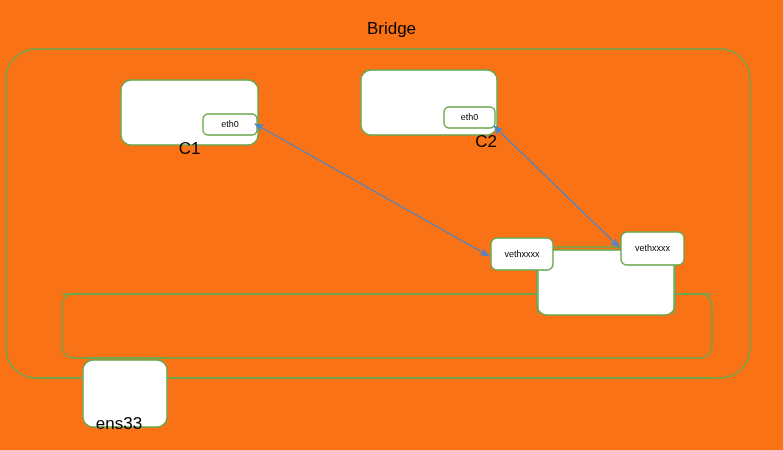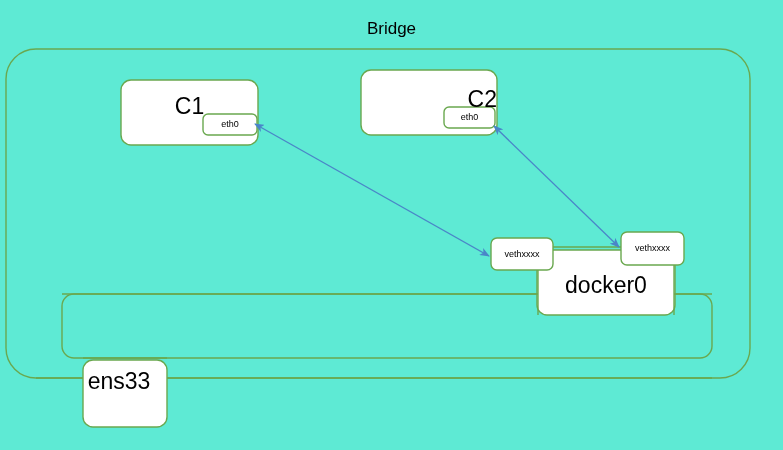--- a/index.html
+++ b/index.html
@@ -4,21 +4,21 @@
 <style>
   html, body {
     margin: 0;
     padding: 0;
     background: #ffffff;
   }
   #canvas {
     position: relative;
     width: 783px;
     height: 450px;
-    background: #5eead4;
+    background: #f97316;
     font-family: "Liberation Sans", sans-serif;
     overflow: hidden;
   }
   #diagram-svg {
     position: absolute;
     left: 0;
     top: 0;
     width: 783px;
     height: 450px;
   }
@@ -27,21 +27,22 @@
     color: #000000;
     white-space: nowrap;
     text-align: center;
     line-height: 1;
     user-select: none;
   }
   .title-label {
     font-size: 17px;
   }
   .big-label {
-    font-size: 23px;
+    font-size: 17px;
+    margin-top: 45px;
   }
   .small-label {
     font-size: 9px;
   }
 </style>
 </head>
 <body>
 
 <div id="canvas">
 
@@ -103,17 +104,16 @@
   <div class="node-label big-label" style="left:361px; top:88px; width:136px;text-align:right;">C2</div>
 
   <div class="node-label small-label" style="left:203px; top:120px; width:54px;">eth0</div>
 
   <div class="node-label small-label" style="left:444px; top:113px; width:51px;">eth0</div>
 
   <div class="node-label small-label" style="left:491px; top:250px; width:62px;">vethxxxx</div>
 
   <div class="node-label small-label" style="left:621px; top:244px; width:63px;">vethxxxx</div>
 
-  <div class="node-label big-label" style="left:537px; top:274px; width:138px;">docker0</div>
 
   <div class="node-label big-label" style="left:83px; top:370px; width:72px;">ens33</div>
 
 </div>
 
 </body></html>

